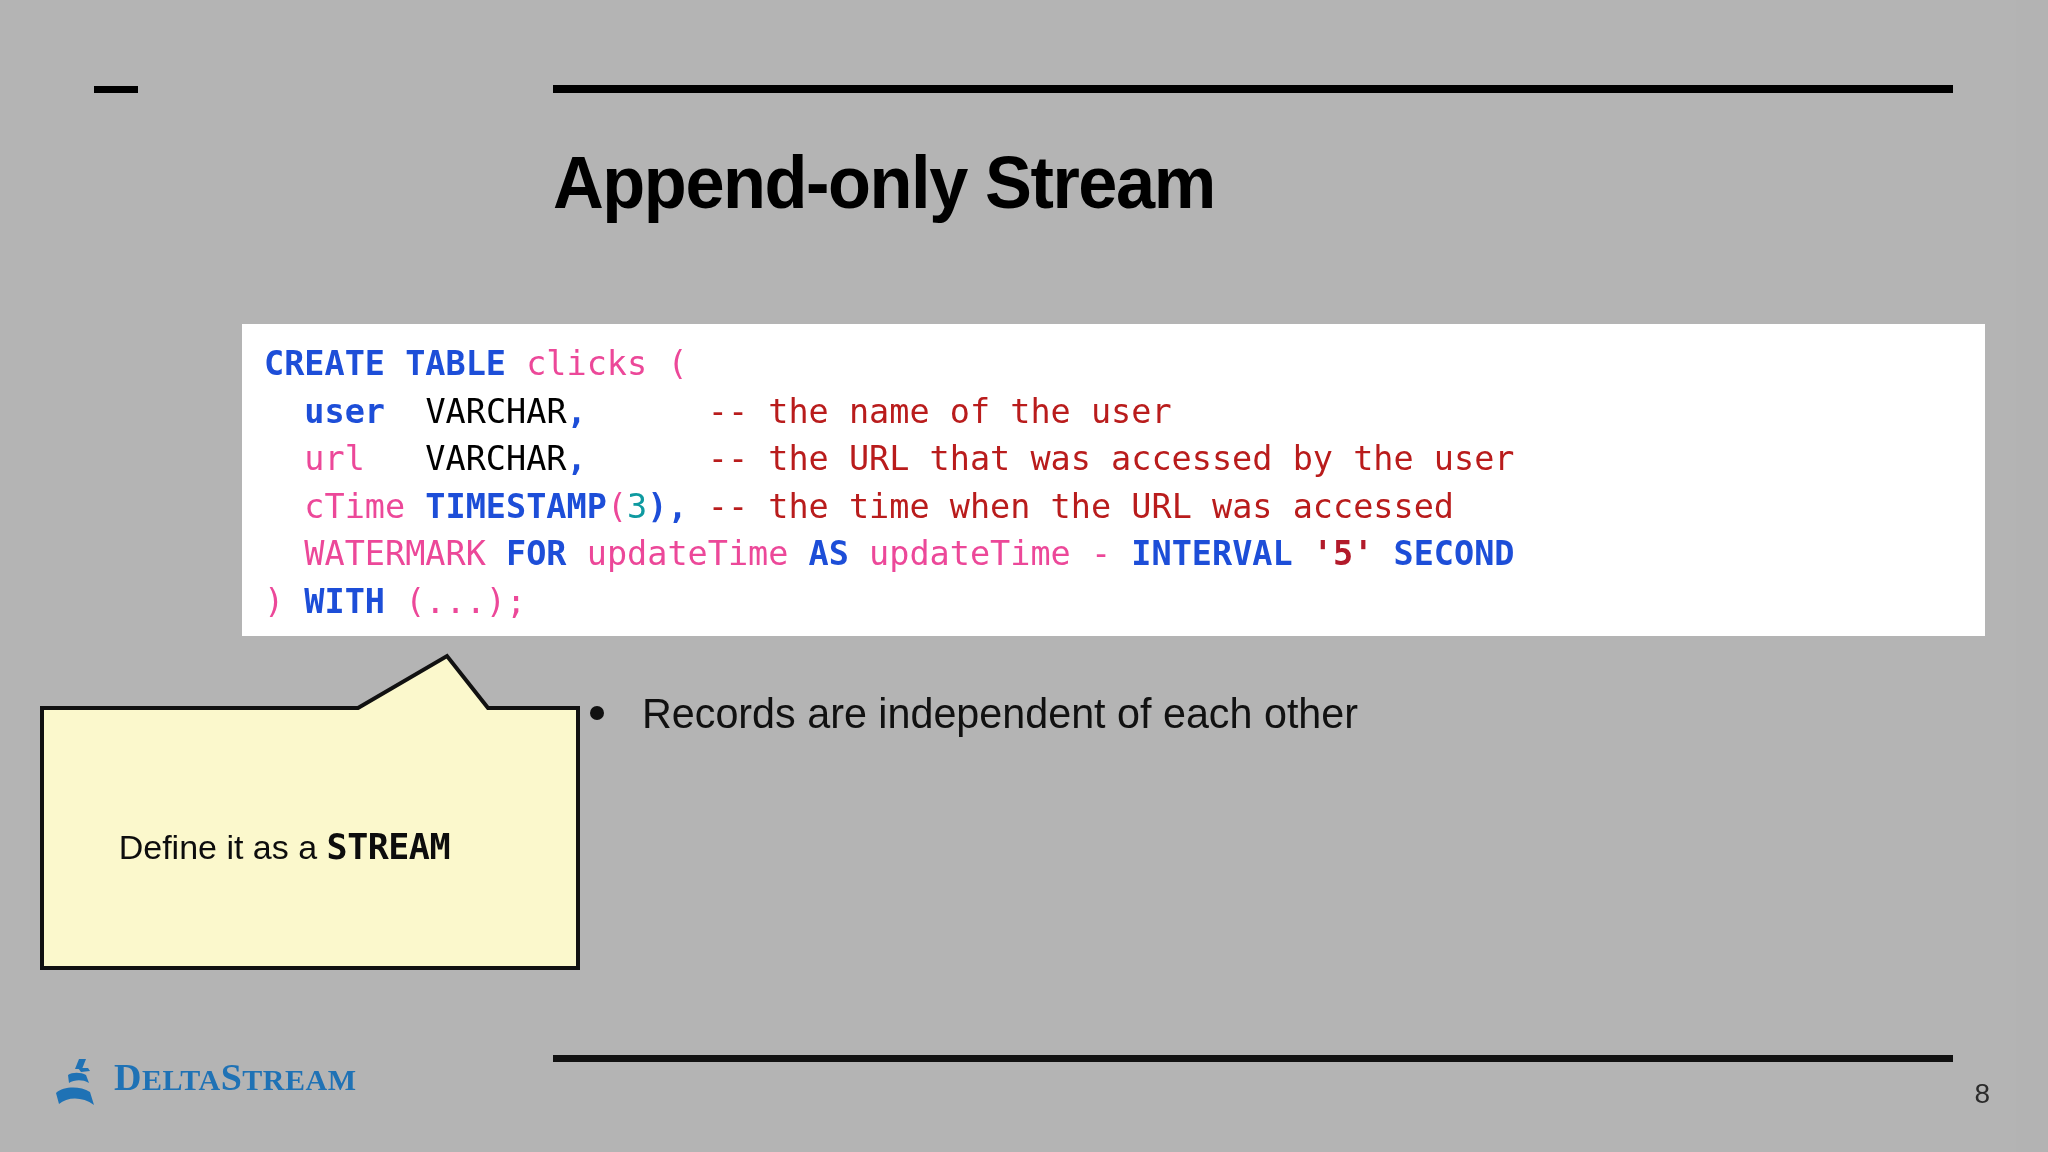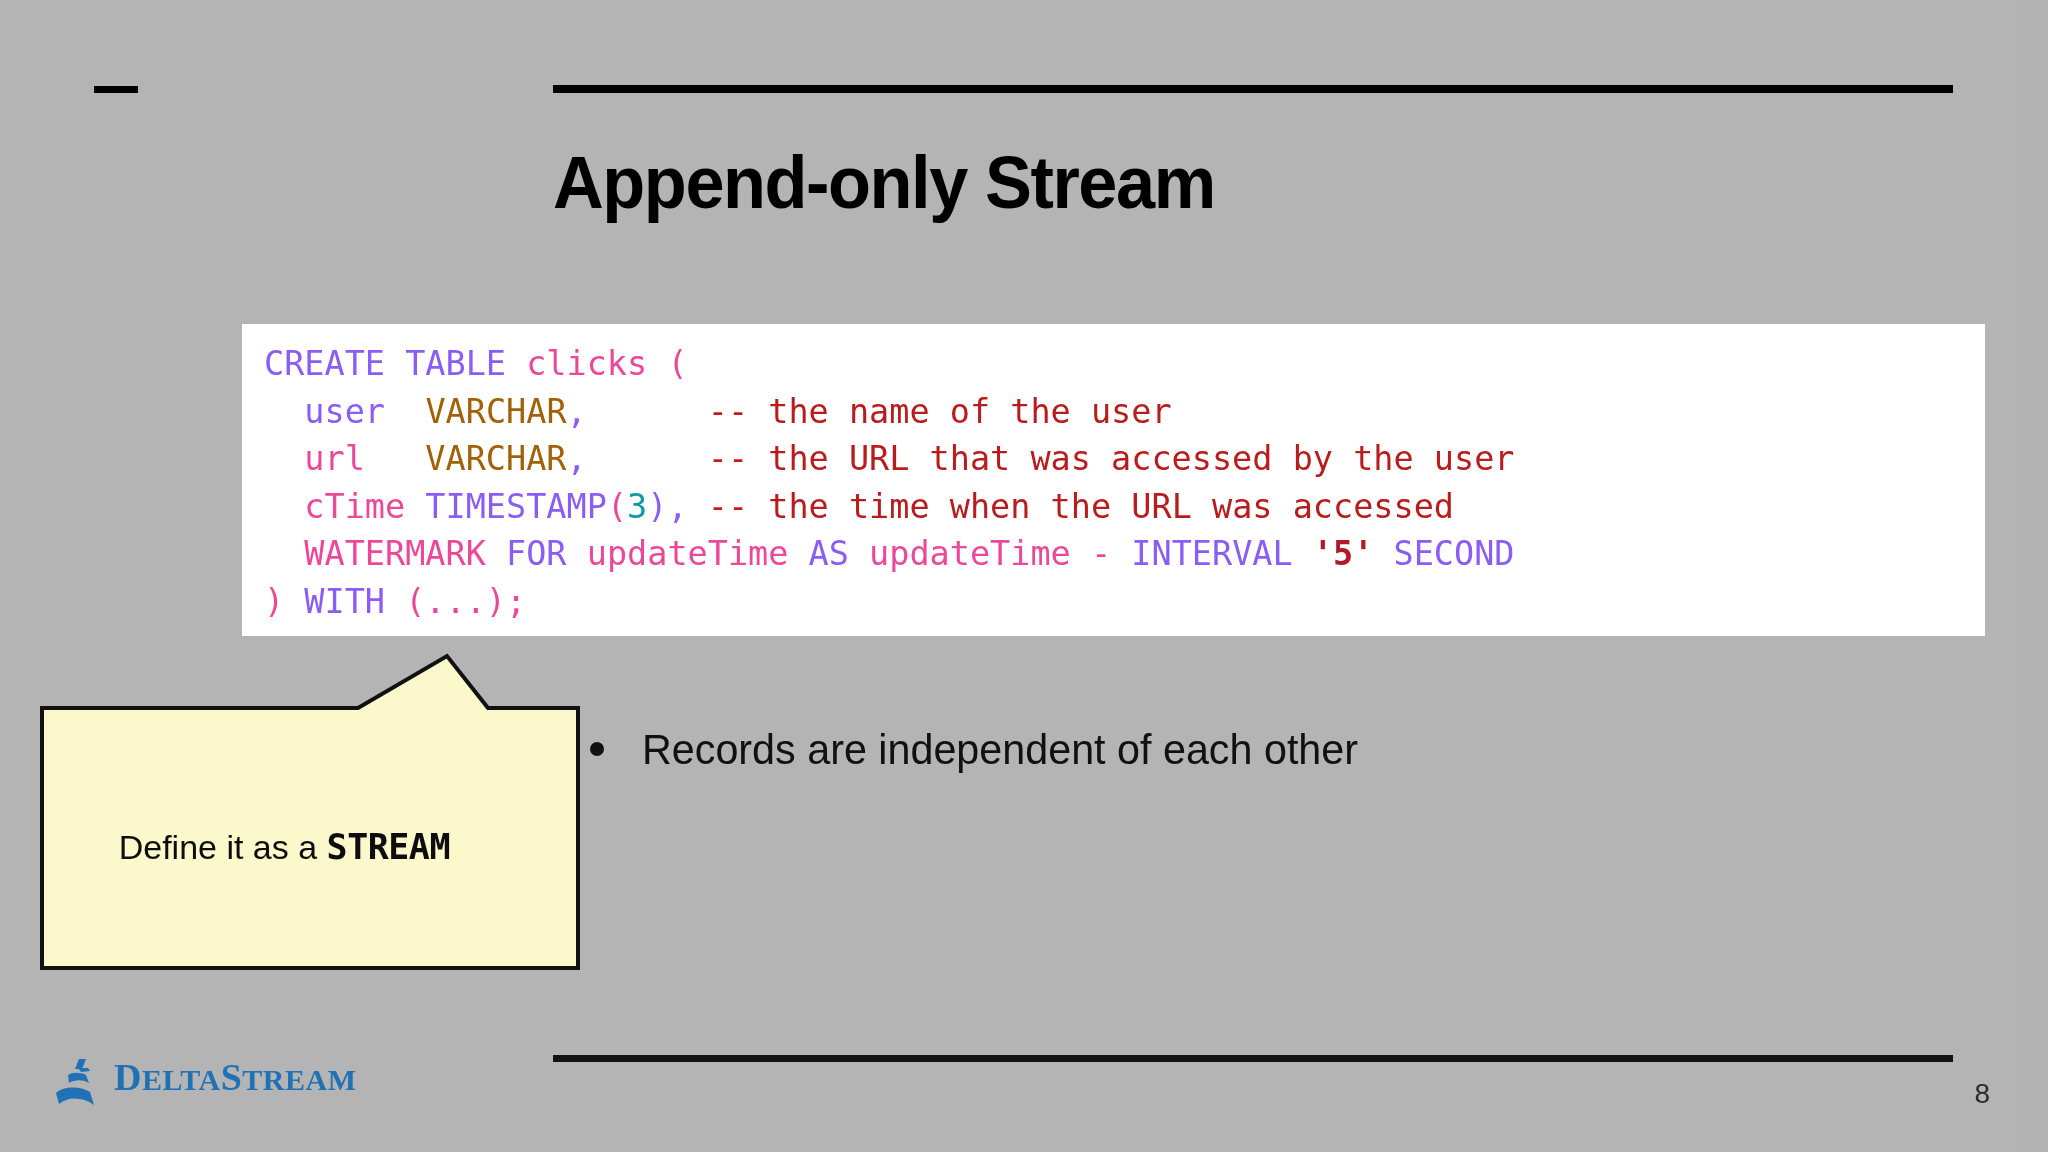--- a/index.html
+++ b/index.html
@@ -61,22 +61,22 @@
     box-sizing: border-box;
     padding: 16px 0 0 22px;
     font-family: "DejaVu Sans Mono", "Liberation Mono", monospace;
     font-size: 33.5px;
     line-height: 47.5px;
     color: #1a1a1a;
     white-space: pre;
     overflow: hidden;
   }
   .code-line { white-space: pre; }
-  .kw       { font-weight: normal; color: #8b5cf6; text-align: center; }
-  .type     { color: #a16207; }
+  .kw       { font-weight: bold; color: #1d4ed8; text-align: center; }
+  .type     { color: #000000; }
   .num      { color: #0e9aa0; }
   .str      { font-weight: bold; color: #b21a2a; }
   .cmt      { color: #b91c1c; }
   .plain    { color: #ec4899; }
 
   
   .callout-wrap {
     position: absolute;
     left: 40px;
     top: 648px;
@@ -98,21 +98,21 @@
     font-family: "DejaVu Sans Mono", "Liberation Mono", monospace;
     font-weight: bold;
     font-size: 35px;
     letter-spacing: -0.5px;
   }
 
   
   .bullets {
     position: absolute;
     left: 590px;
-    top: 724px;
+    top: 688px;
     width: 1380px;
   }
   .bullet-row {
     display: flex;
     align-items: baseline;
     margin-bottom: 24px;
   }
   .bullet-dot {
     flex: 0 0 auto;
     width: 14px;

